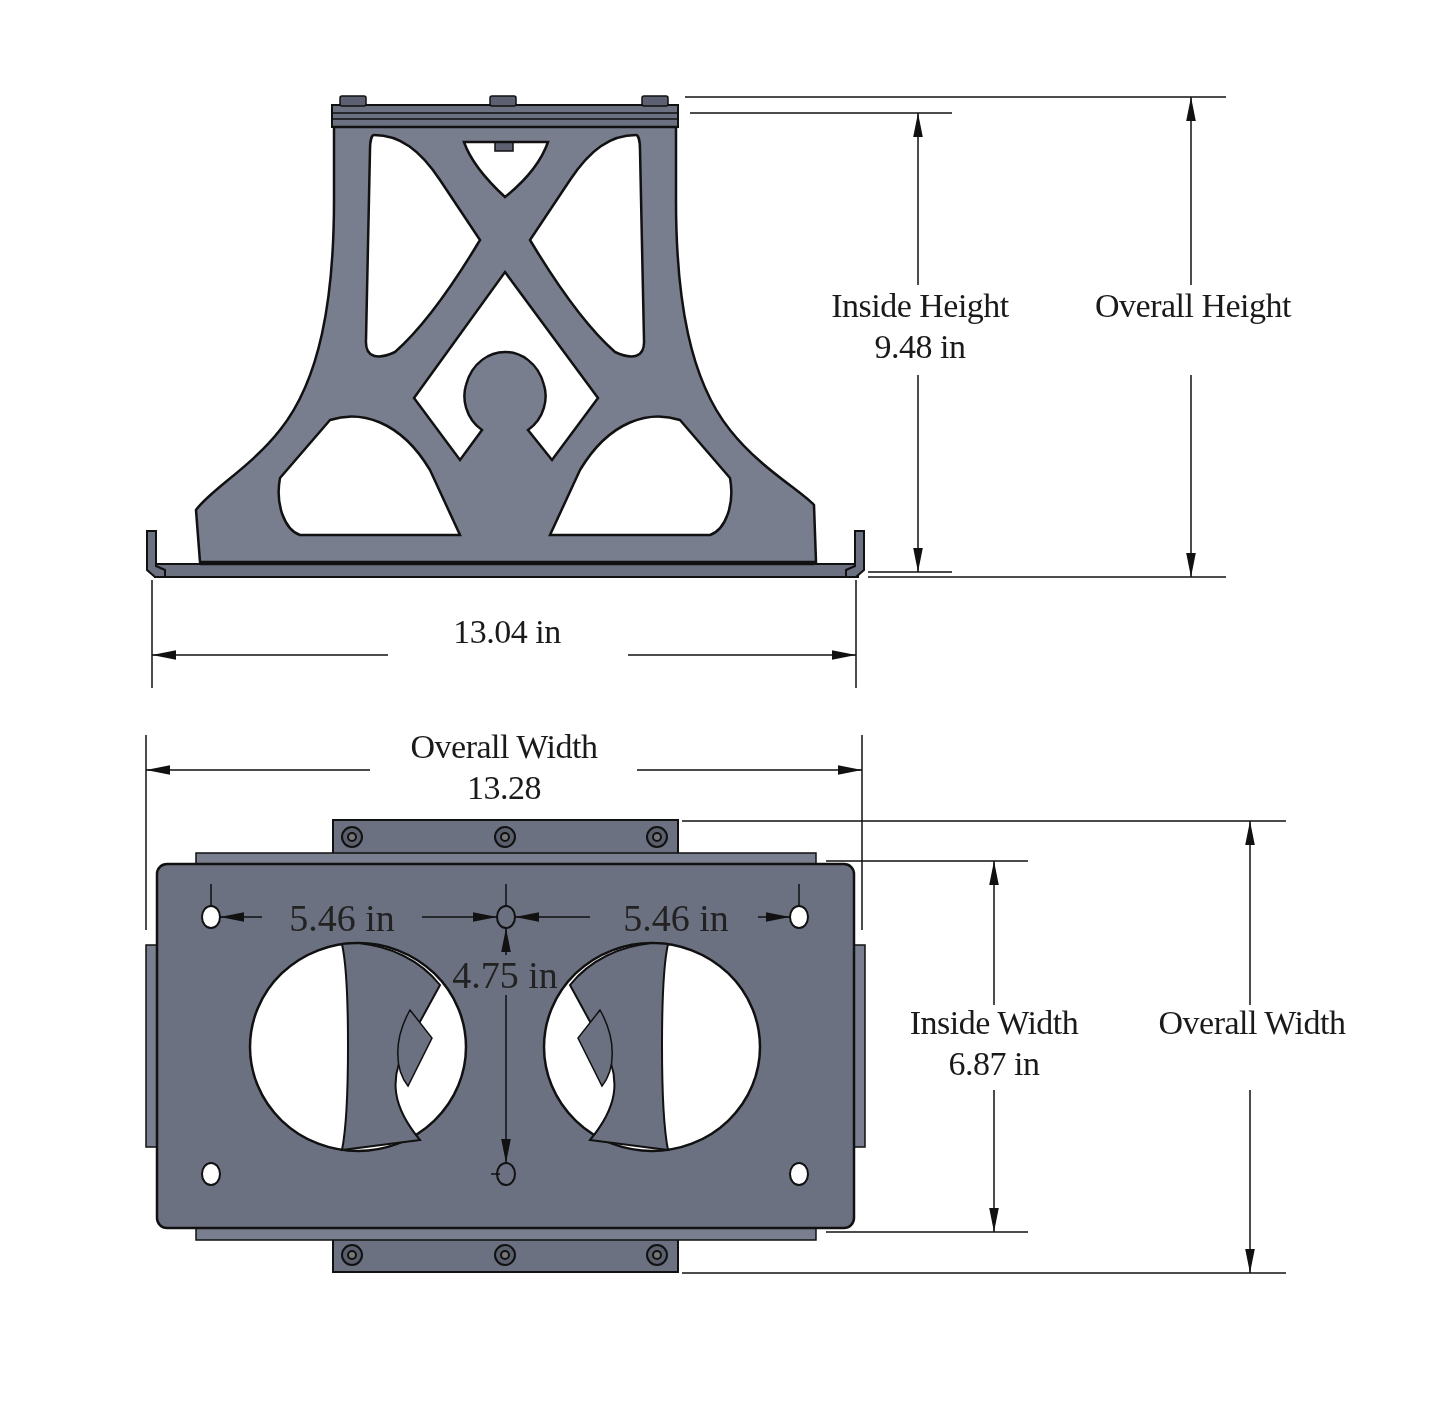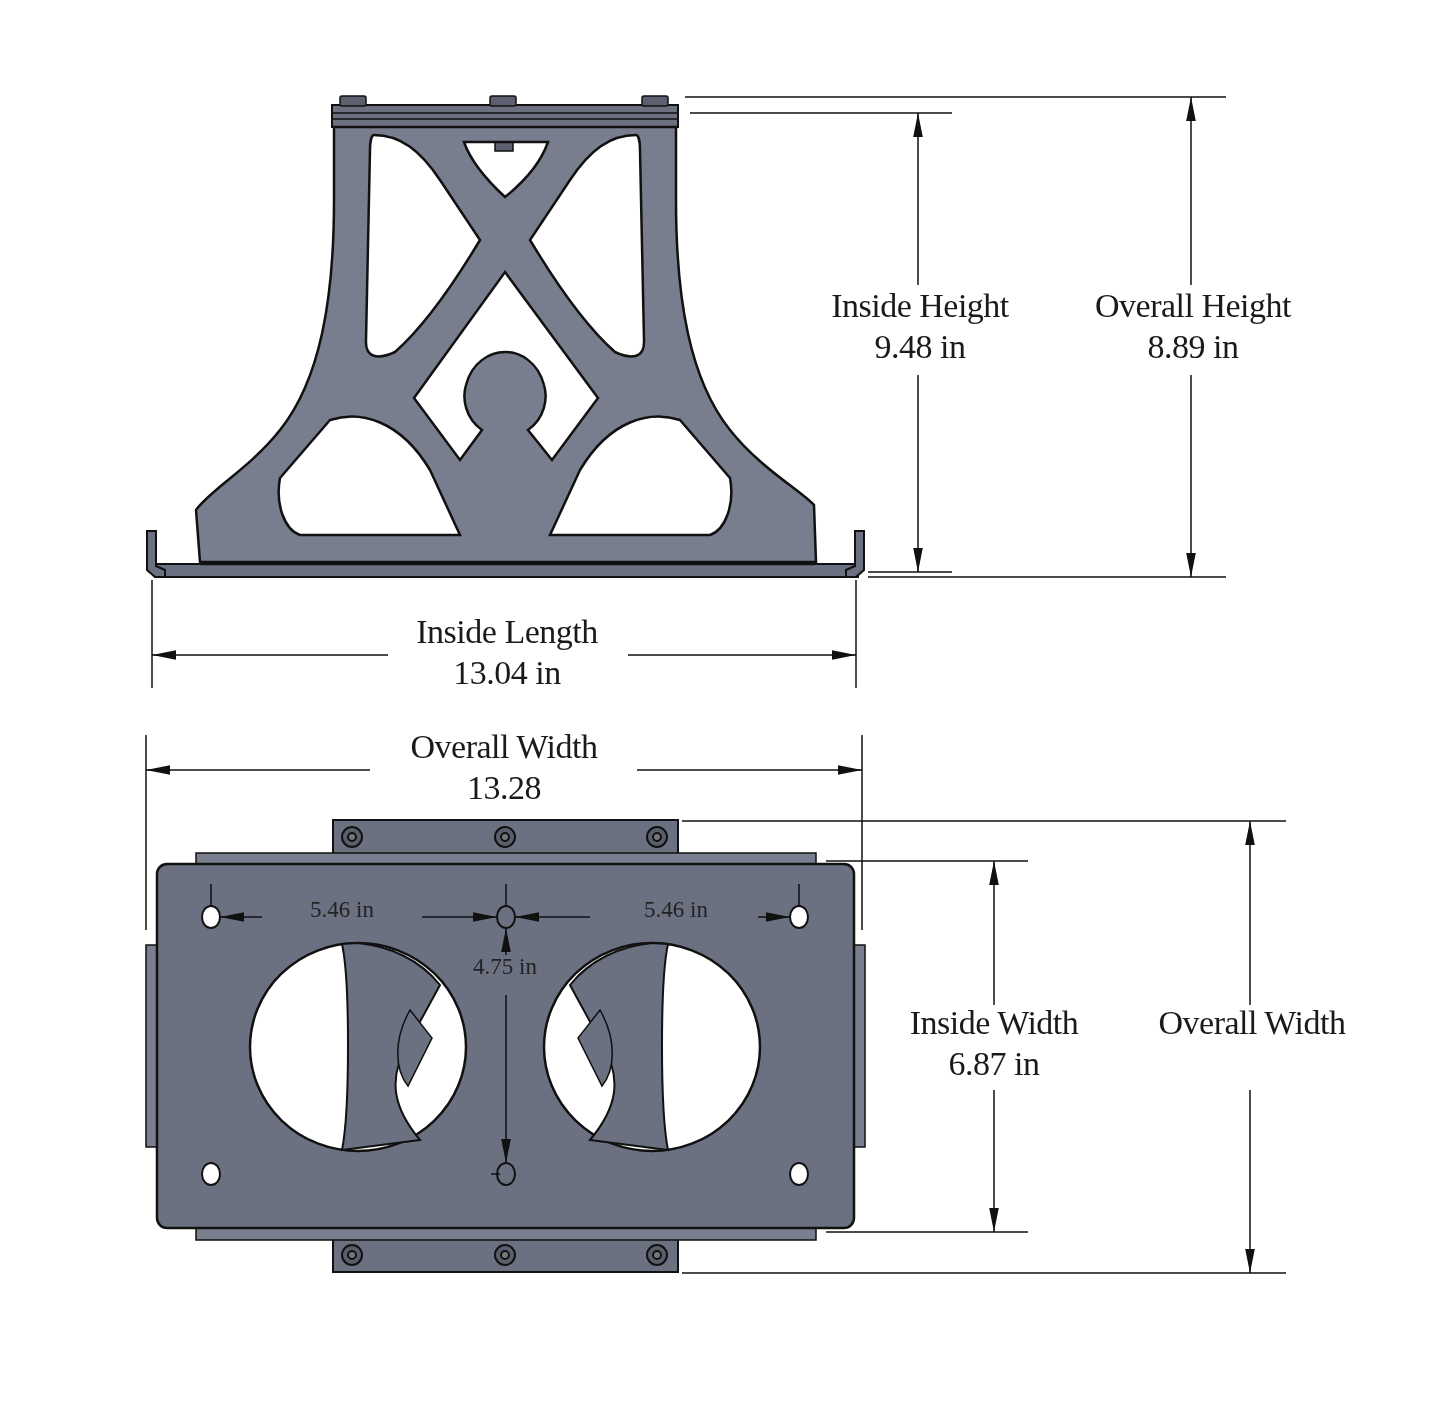--- a/index.html
+++ b/index.html
@@ -1,20 +1,20 @@
 <!DOCTYPE html>
 <html><head>
 <meta charset="utf-8">
 <style>
   html, body { margin: 0; padding: 0; background: #ffffff; }
   body { width: 1445px; height: 1407px; position: relative; overflow: hidden; font-family: "DejaVu Sans", sans-serif; }
   svg { position: absolute; left: 0; top: 0; }
   .lbl { position: absolute; color: #1a1a1a; font-family: Liberation Serif, serif; font-weight: 300; text-align: center; line-height: 1.2; white-space: nowrap; background: transparent; }
   .big { font-size: 34px; letter-spacing: -0.5px; }
-  .onplate { font-size: 23px; color: #222; }
+  .onplate { font-size: 38px; color: #222; }
 </style>
 </head>
 <body>
 
 <svg width="1445" height="1407" viewBox="0 0 1445 1407">
   <defs>
     <marker id="arr" viewBox="0 0 20 10" refX="20" refY="5" markerWidth="34" markerHeight="12" markerUnits="userSpaceOnUse" orient="auto-start-reverse">
       <path d="M0,1 L20,5 L0,9 Z" fill="#111"></path>
     </marker>
     <marker id="arrv" viewBox="0 0 10 20" refX="5" refY="20" markerWidth="12" markerHeight="34" markerUnits="userSpaceOnUse" orient="0">
@@ -155,24 +155,22 @@
     <line x1="1250" y1="1090" x2="1250" y2="1273" marker-end="url(#arr)"></line>
   </g>
 </svg>
 
 <div class="lbl big" style="left:800px; top:286px; width:240px;">
   <div>Inside Height</div>
   <div>9.48 in</div>
 </div>
 <div class="lbl big" style="left:1060px; top:286px; width:266px;">
   <div>Overall Height</div>
-  <div>8.89 in</div>
 </div>
 <div class="lbl big" style="left:384px; top:612px; width:246px;">
-  <div>Inside Length</div>
   <div>13.04 in</div>
 </div>
 
 <div class="lbl big" style="left:368px; top:727px; width:272px;">
   <div>Overall Width</div>
   <div>13.28</div>
 </div>
 
 <div class="lbl onplate" style="left:262px; top:896px; width:160px;">5.46 in</div>
 <div class="lbl onplate" style="left:596px; top:896px; width:160px;">5.46 in</div>

